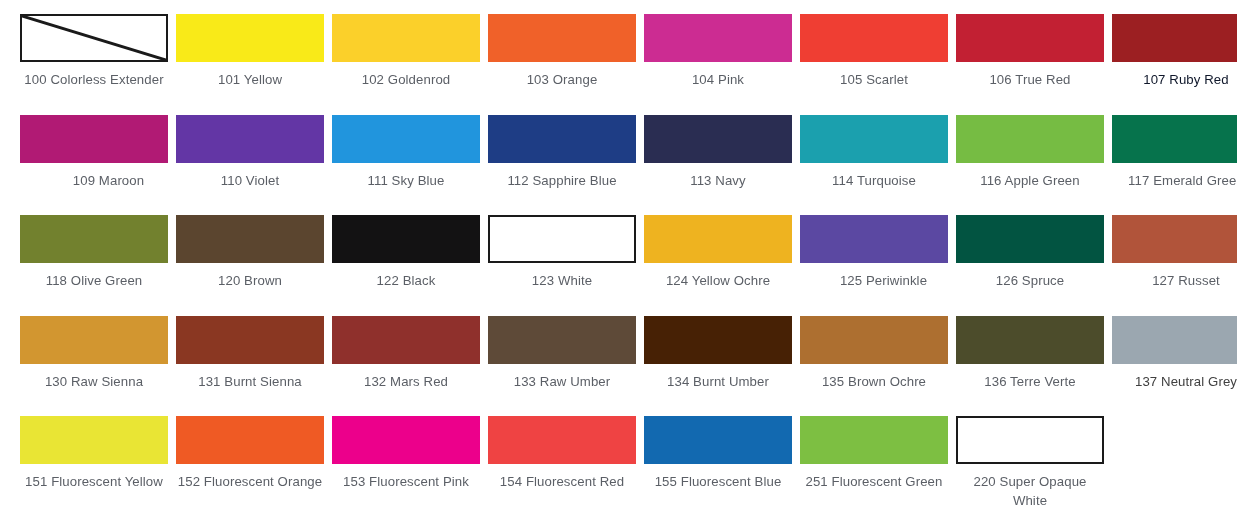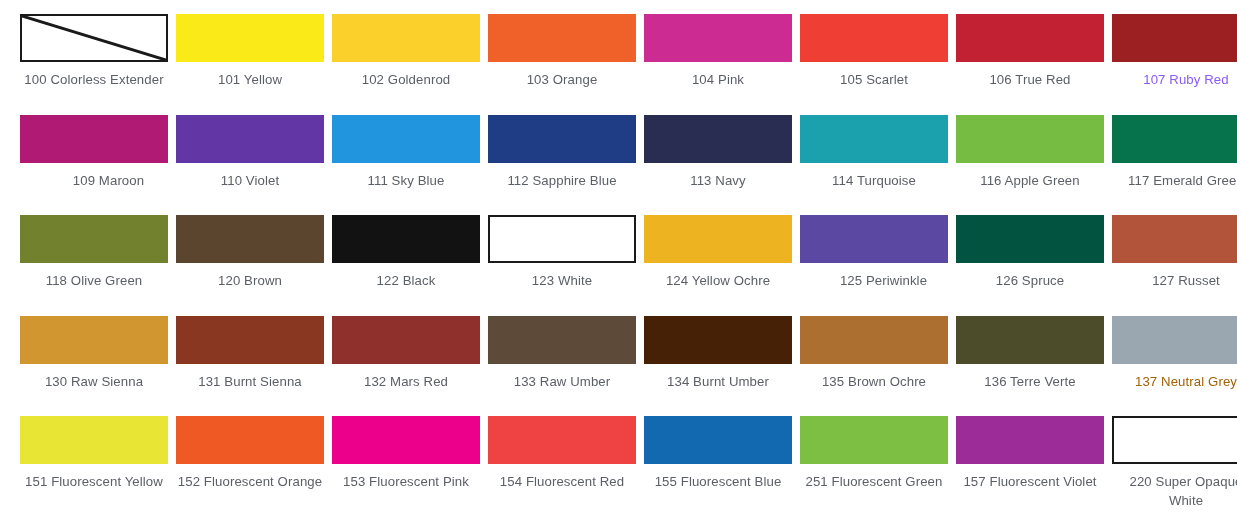--- a/index.html
+++ b/index.html
@@ -92,21 +92,21 @@
     <div class="swatch-cell">
       <div class="swatch-chip" style="background-color: rgb(239, 62, 51);"></div>
       <div class="swatch-label" style="color: rgb(91, 95, 102);">105 Scarlet</div>
     </div>
     <div class="swatch-cell">
       <div class="swatch-chip" style="background-color: rgb(194, 32, 51);"></div>
       <div class="swatch-label" style="color: rgb(91, 95, 102);">106 True Red</div>
     </div>
     <div class="swatch-cell">
       <div class="swatch-chip" style="background-color: rgb(156, 31, 34);"></div>
-      <div class="swatch-label" style="color: #8b5cf6;">107 Ruby Red</div>
+      <div class="swatch-label" style="color: #0f172a;">107 Ruby Red</div>
     </div>
     <div class="swatch-cell">
       <div class="swatch-chip" style="background-color: rgb(177, 26, 116);"></div>
       <div class="swatch-label" style="color: rgb(91, 95, 102); margin-left: 29px;">109 Maroon</div>
     </div>
     <div class="swatch-cell">
       <div class="swatch-chip" style="background-color: rgb(99, 54, 165);"></div>
       <div class="swatch-label" style="color: rgb(91, 95, 102);">110 Violet</div>
     </div>
     <div class="swatch-cell">
@@ -188,21 +188,21 @@
     <div class="swatch-cell">
       <div class="swatch-chip" style="background-color: rgb(173, 111, 48);"></div>
       <div class="swatch-label" style="color: rgb(91, 95, 102);">135 Brown Ochre</div>
     </div>
     <div class="swatch-cell">
       <div class="swatch-chip" style="background-color: rgb(76, 76, 43);"></div>
       <div class="swatch-label" style="color: rgb(91, 95, 102);">136 Terre Verte</div>
     </div>
     <div class="swatch-cell">
       <div class="swatch-chip" style="background-color: rgb(155, 167, 176);"></div>
-      <div class="swatch-label" style="color: #a16207;">137 Neutral Grey</div>
+      <div class="swatch-label" style="color: #404040;">137 Neutral Grey</div>
     </div>
     <div class="swatch-cell">
       <div class="swatch-chip" style="background-color: rgb(233, 229, 52);"></div>
       <div class="swatch-label" style="color: rgb(91, 95, 102);">151 Fluorescent Yellow</div>
     </div>
     <div class="swatch-cell">
       <div class="swatch-chip" style="background-color: rgb(239, 90, 36);"></div>
       <div class="swatch-label" style="color: rgb(91, 95, 102);">152 Fluorescent Orange</div>
     </div>
     <div class="swatch-cell">
@@ -213,22 +213,18 @@
       <div class="swatch-chip" style="background-color: rgb(239, 67, 67);"></div>
       <div class="swatch-label" style="color: rgb(91, 95, 102);">154 Fluorescent Red</div>
     </div>
     <div class="swatch-cell">
       <div class="swatch-chip" style="background-color: rgb(18, 105, 176);"></div>
       <div class="swatch-label" style="color: rgb(91, 95, 102);">155 Fluorescent Blue</div>
     </div>
     <div class="swatch-cell">
       <div class="swatch-chip" style="background-color: rgb(125, 191, 66);"></div>
       <div class="swatch-label" style="color: rgb(91, 95, 102);">251 Fluorescent Green</div>
-    </div>
-    <div class="swatch-cell">
-      <div class="swatch-chip" style="background-color: rgb(156, 45, 152);"></div>
-      <div class="swatch-label" style="color: rgb(91, 95, 102);">157 Fluorescent Violet</div>
     </div>
     <div class="swatch-cell">
       <div class="swatch-chip bordered" style="background-color: rgb(255, 255, 255); border-color: rgb(26, 26, 26);"></div>
       <div class="swatch-label" style="color: rgb(91, 95, 102);">220 Super Opaque White</div>
     </div>
   </div>
 
 </body></html>

